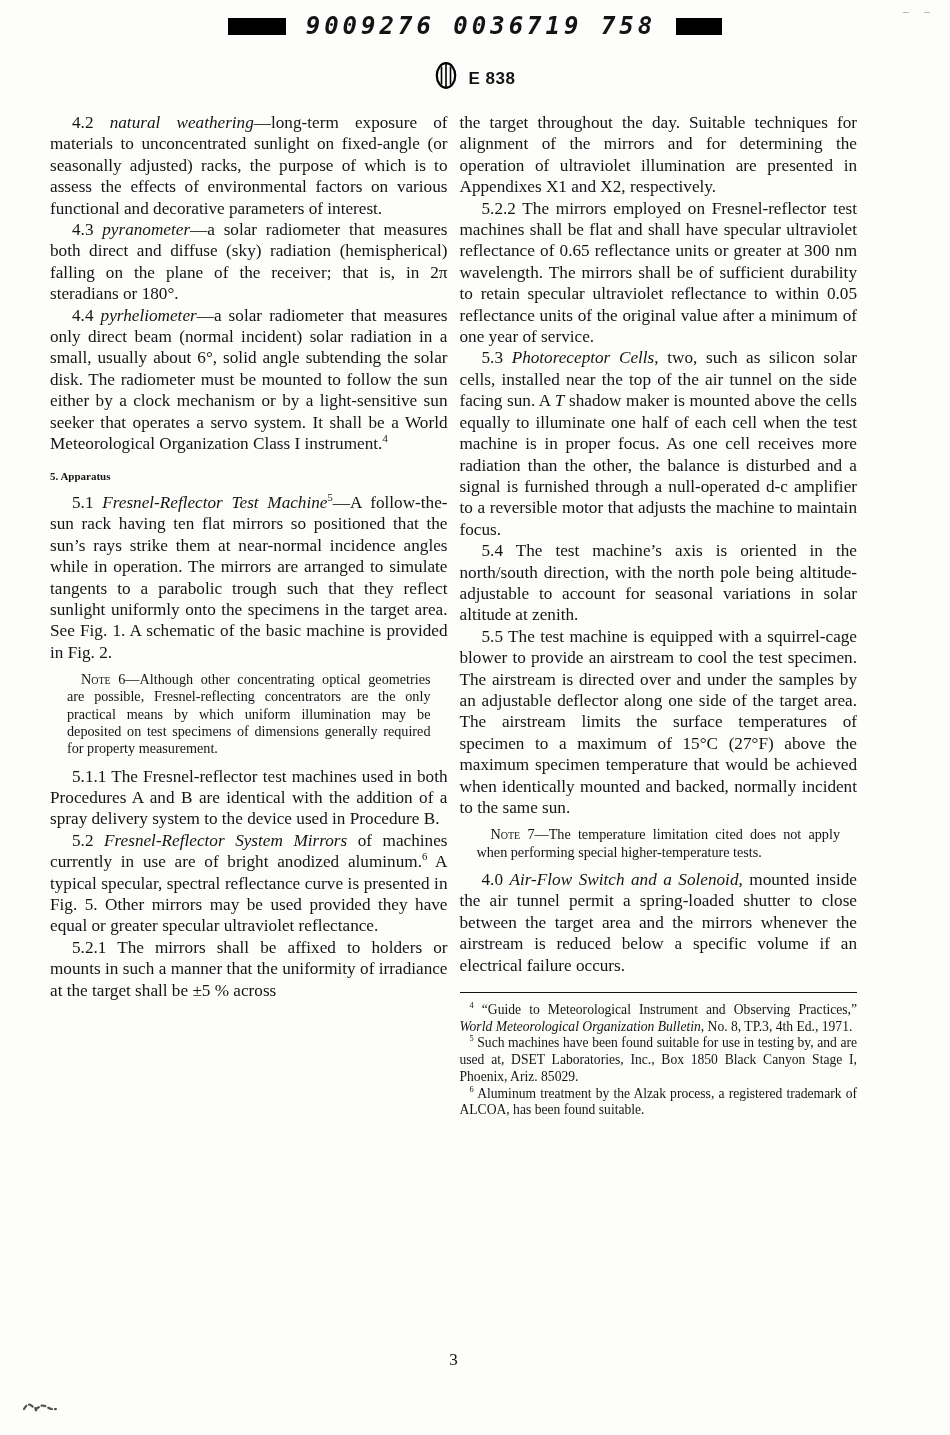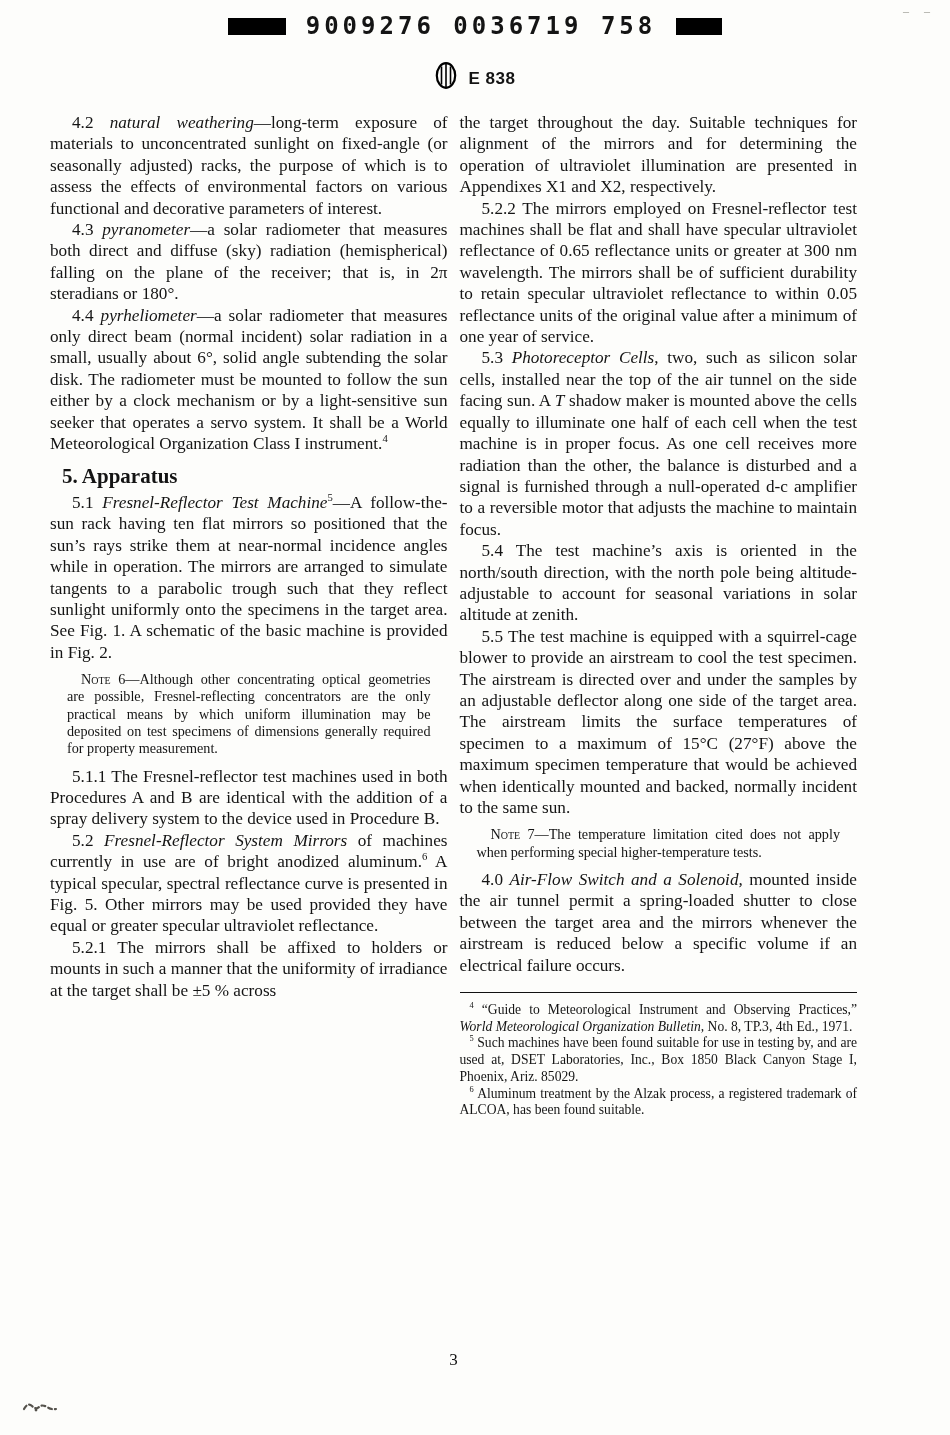--- a/index.html
+++ b/index.html
@@ -9,21 +9,21 @@
     color:#141414;
     font-family:"Liberation Serif", serif;
     position:relative;
     overflow:hidden;
   }
   .page { position:absolute; inset:0; }
 
   
   .top-header {
     position:absolute; top:12px; left:0; width:100%;
-    display:flex; justify-content:center; align-items:center; gap:20px;
+    display:flex; justify-content:center; align-items:center; gap:20px;font-style:italic;
   }
   .bar-block { background:#000; height:17px; }
   .bar-left  { width:58px; }
   .bar-right { width:46px; }
   .ocr-number {
     font-family:"DejaVu Sans Mono", monospace;
     font-weight:bold; font-size:24px; letter-spacing:4px;
     white-space:nowrap;
   }
 
@@ -39,21 +39,21 @@
 
   
   .columns {
     position:absolute; top:112px; left:50px; width:807px;
     display:flex; gap:12px;
   }
   .col { flex:1; min-width:0; }
 
   .p-base { text-align:justify; hyphens:auto; }
   .para    { font-size:17.2px; line-height:21.4px; text-indent:22px; }
-  .heading { font-size:21px; line-height:21.4px; text-indent:0; margin:11px 12px 5px; font-weight:bold; }
+  .heading { font-size:11px; line-height:21.4px; text-indent:0; margin:11px 0 5px; font-weight:bold; }
   .note    { font-size:14.2px; line-height:17.3px; text-indent:14px; margin:8px 17px; }
   .footnote{ font-size:13.6px; line-height:16.7px; text-indent:10px; }
   .noindent{ text-indent:0 !important; }
   .footnote-rule { border-top:1.5px solid #111; margin:16px 0 9px; width:100%; }
 
   .it  { font-style:italic; }
   .bd  { font-weight:bold; }
   .sup { vertical-align:super; font-size:0.62em; line-height:0; }
   .sc  { font-variant:small-caps; }
 

